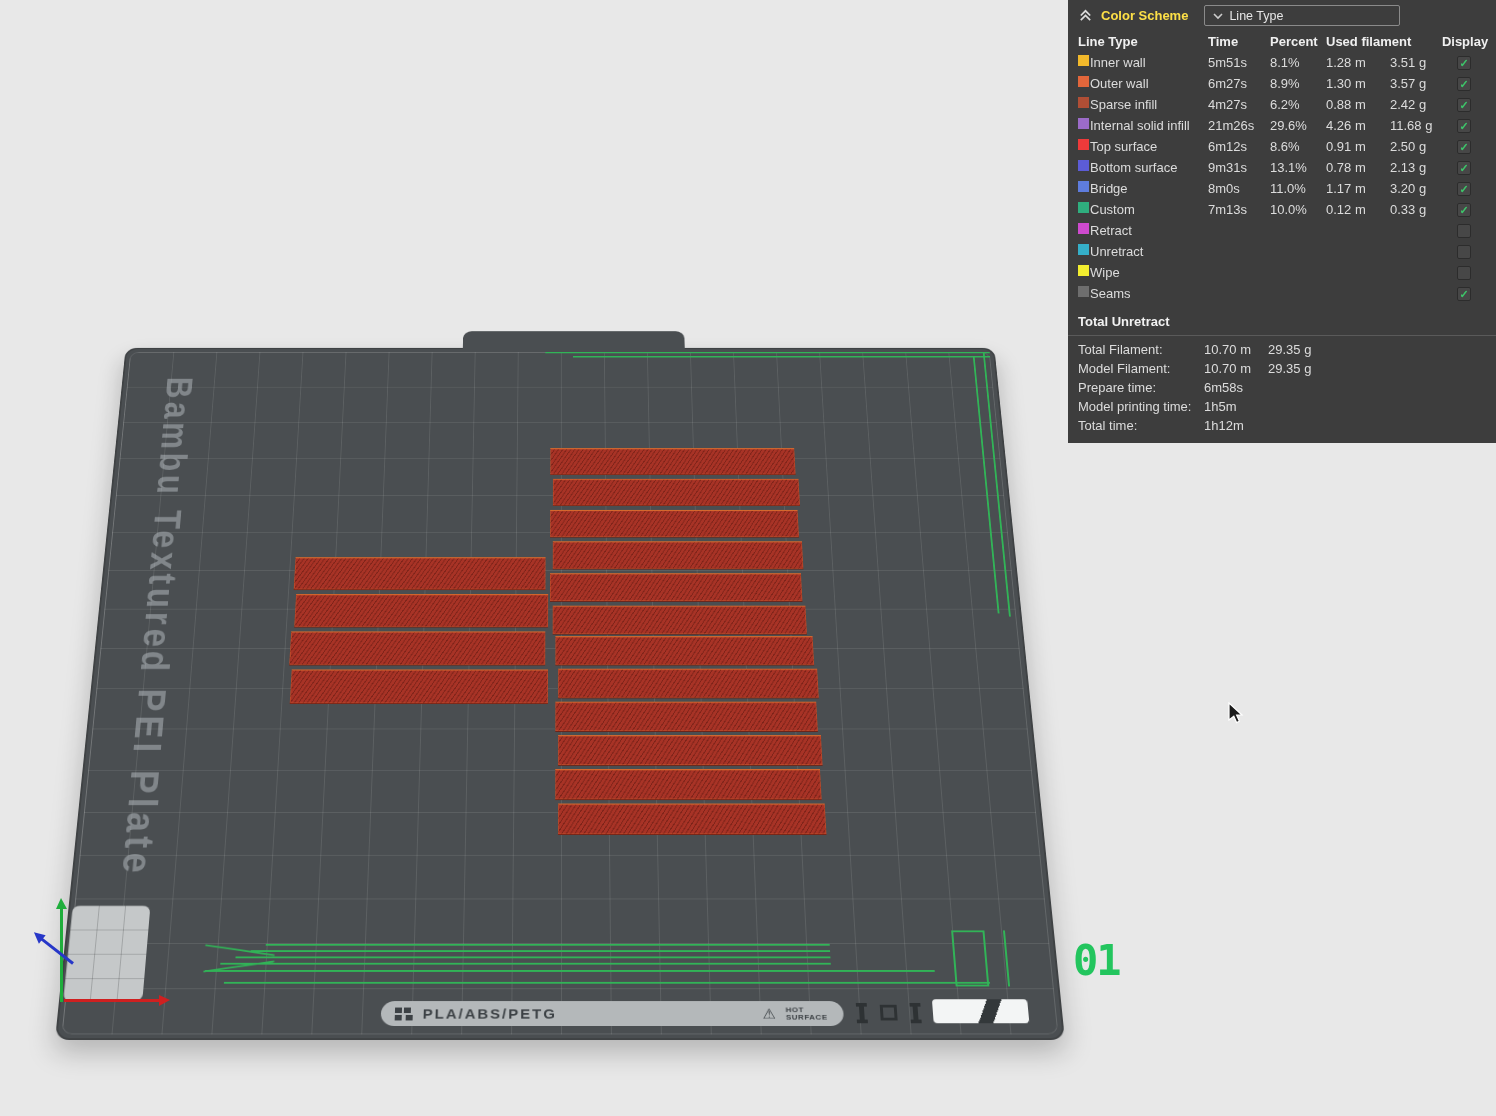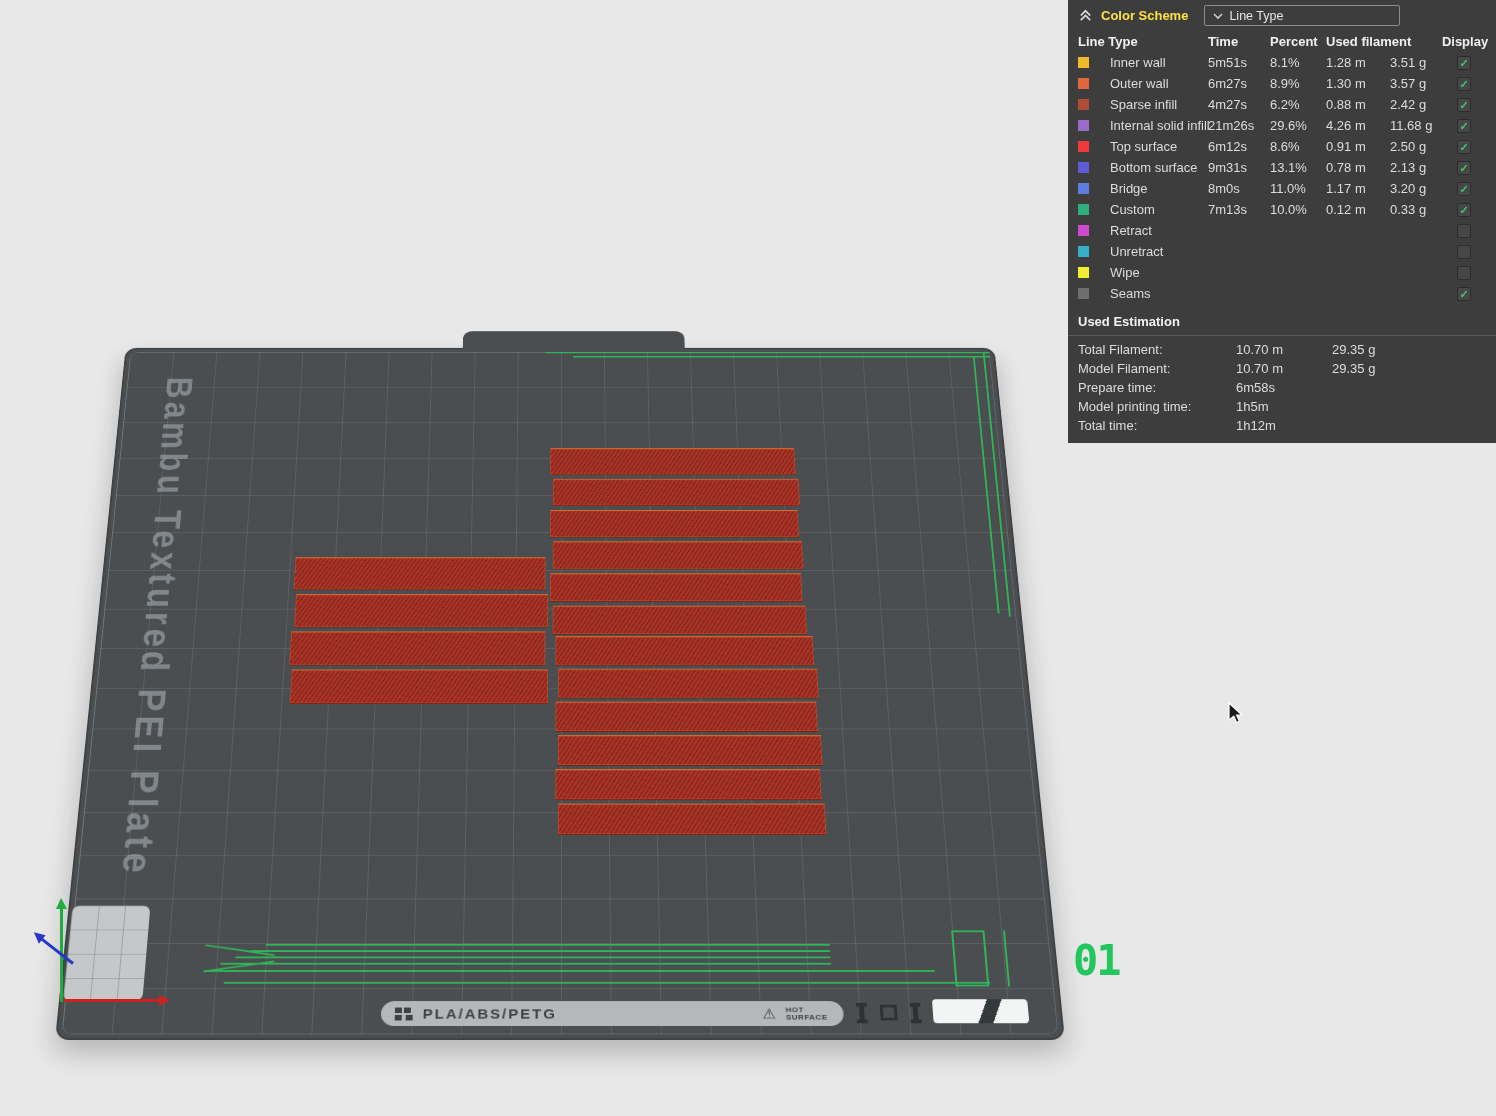--- a/index.html
+++ b/index.html
@@ -113,34 +113,34 @@
     display:flex; align-items:center; gap:6px;
     width:196px; height:21px; margin-left:8px; padding:0 8px;
     background:#3d3d3d; border:1px solid #8a8a8a; border-radius:2px;
     cursor:default;
   }
   .dropdown .dd-value { font-size:12.5px; color:#e6e6e6; }
 
   .lt-head, .lt-row { display:grid; align-items:center; padding:0 8px 0 10px; }
   .lt-head { grid-template-columns:130px 62px 56px 114px 50px; height:22px; font-weight:bold; color:#f0f0f0; }
   .lt-row  { grid-template-columns:130px 62px 56px 64px 48px 52px; height:21px; }
-  .lt-label { display:flex; align-items:center; gap:21px; white-space:nowrap; }
+  .lt-label { display:flex; gap:1px; white-space:nowrap; }
   .swatch { width:11px; height:11px; flex:0 0 11px; display:inline-block; }
   .chk-col { display:flex; justify-content:center; }
   .chk {
     width:14px; height:14px; border-radius:2px;
     background:#474747; border:1px solid #2c2c2c;
     font-size:11px; line-height:12px; text-align:center; font-weight:bold;
     color:transparent; cursor:pointer;
   }
   .chk.on { color:#3ec46a; }
 
   .totals-title { font-weight:bold; color:#f2f2f2; padding:10px 10px 6px 10px;
     border-bottom:1px solid #5a5a5a; margin-bottom:4px; }
-  .tot-row { display:grid; grid-template-columns:126px 64px 1fr; padding:0 10px; height:19px; align-items:center;gap:32px; }
+  .tot-row { display:grid; grid-template-columns:126px 64px 1fr; padding:0 10px; height:19px; align-items:center; }
 </style>
 </head>
 <body>
 
 <div class="stage">
 
   <div class="plate">
     <div class="plate-tab"></div>
     <div class="plate-grid"></div>
     <div class="corner-pad"></div>
@@ -386,21 +386,21 @@
         <div></div>
         <div></div>
         <div></div>
         <div></div>
         <div class="chk-col">
           <span class="chk on">✓</span>
         </div>
       </div>
     </div>
 
-  <div class="totals-title">Used Estimation</div>
+  <div class="totals-title">Total Unretract</div>
   <div>
       <div class="tot-row">
         <div>Total Filament:</div>
         <div>10.70 m</div>
         <div>29.35 g</div>
       </div>
       <div class="tot-row">
         <div>Model Filament:</div>
         <div>10.70 m</div>
         <div>29.35 g</div>

